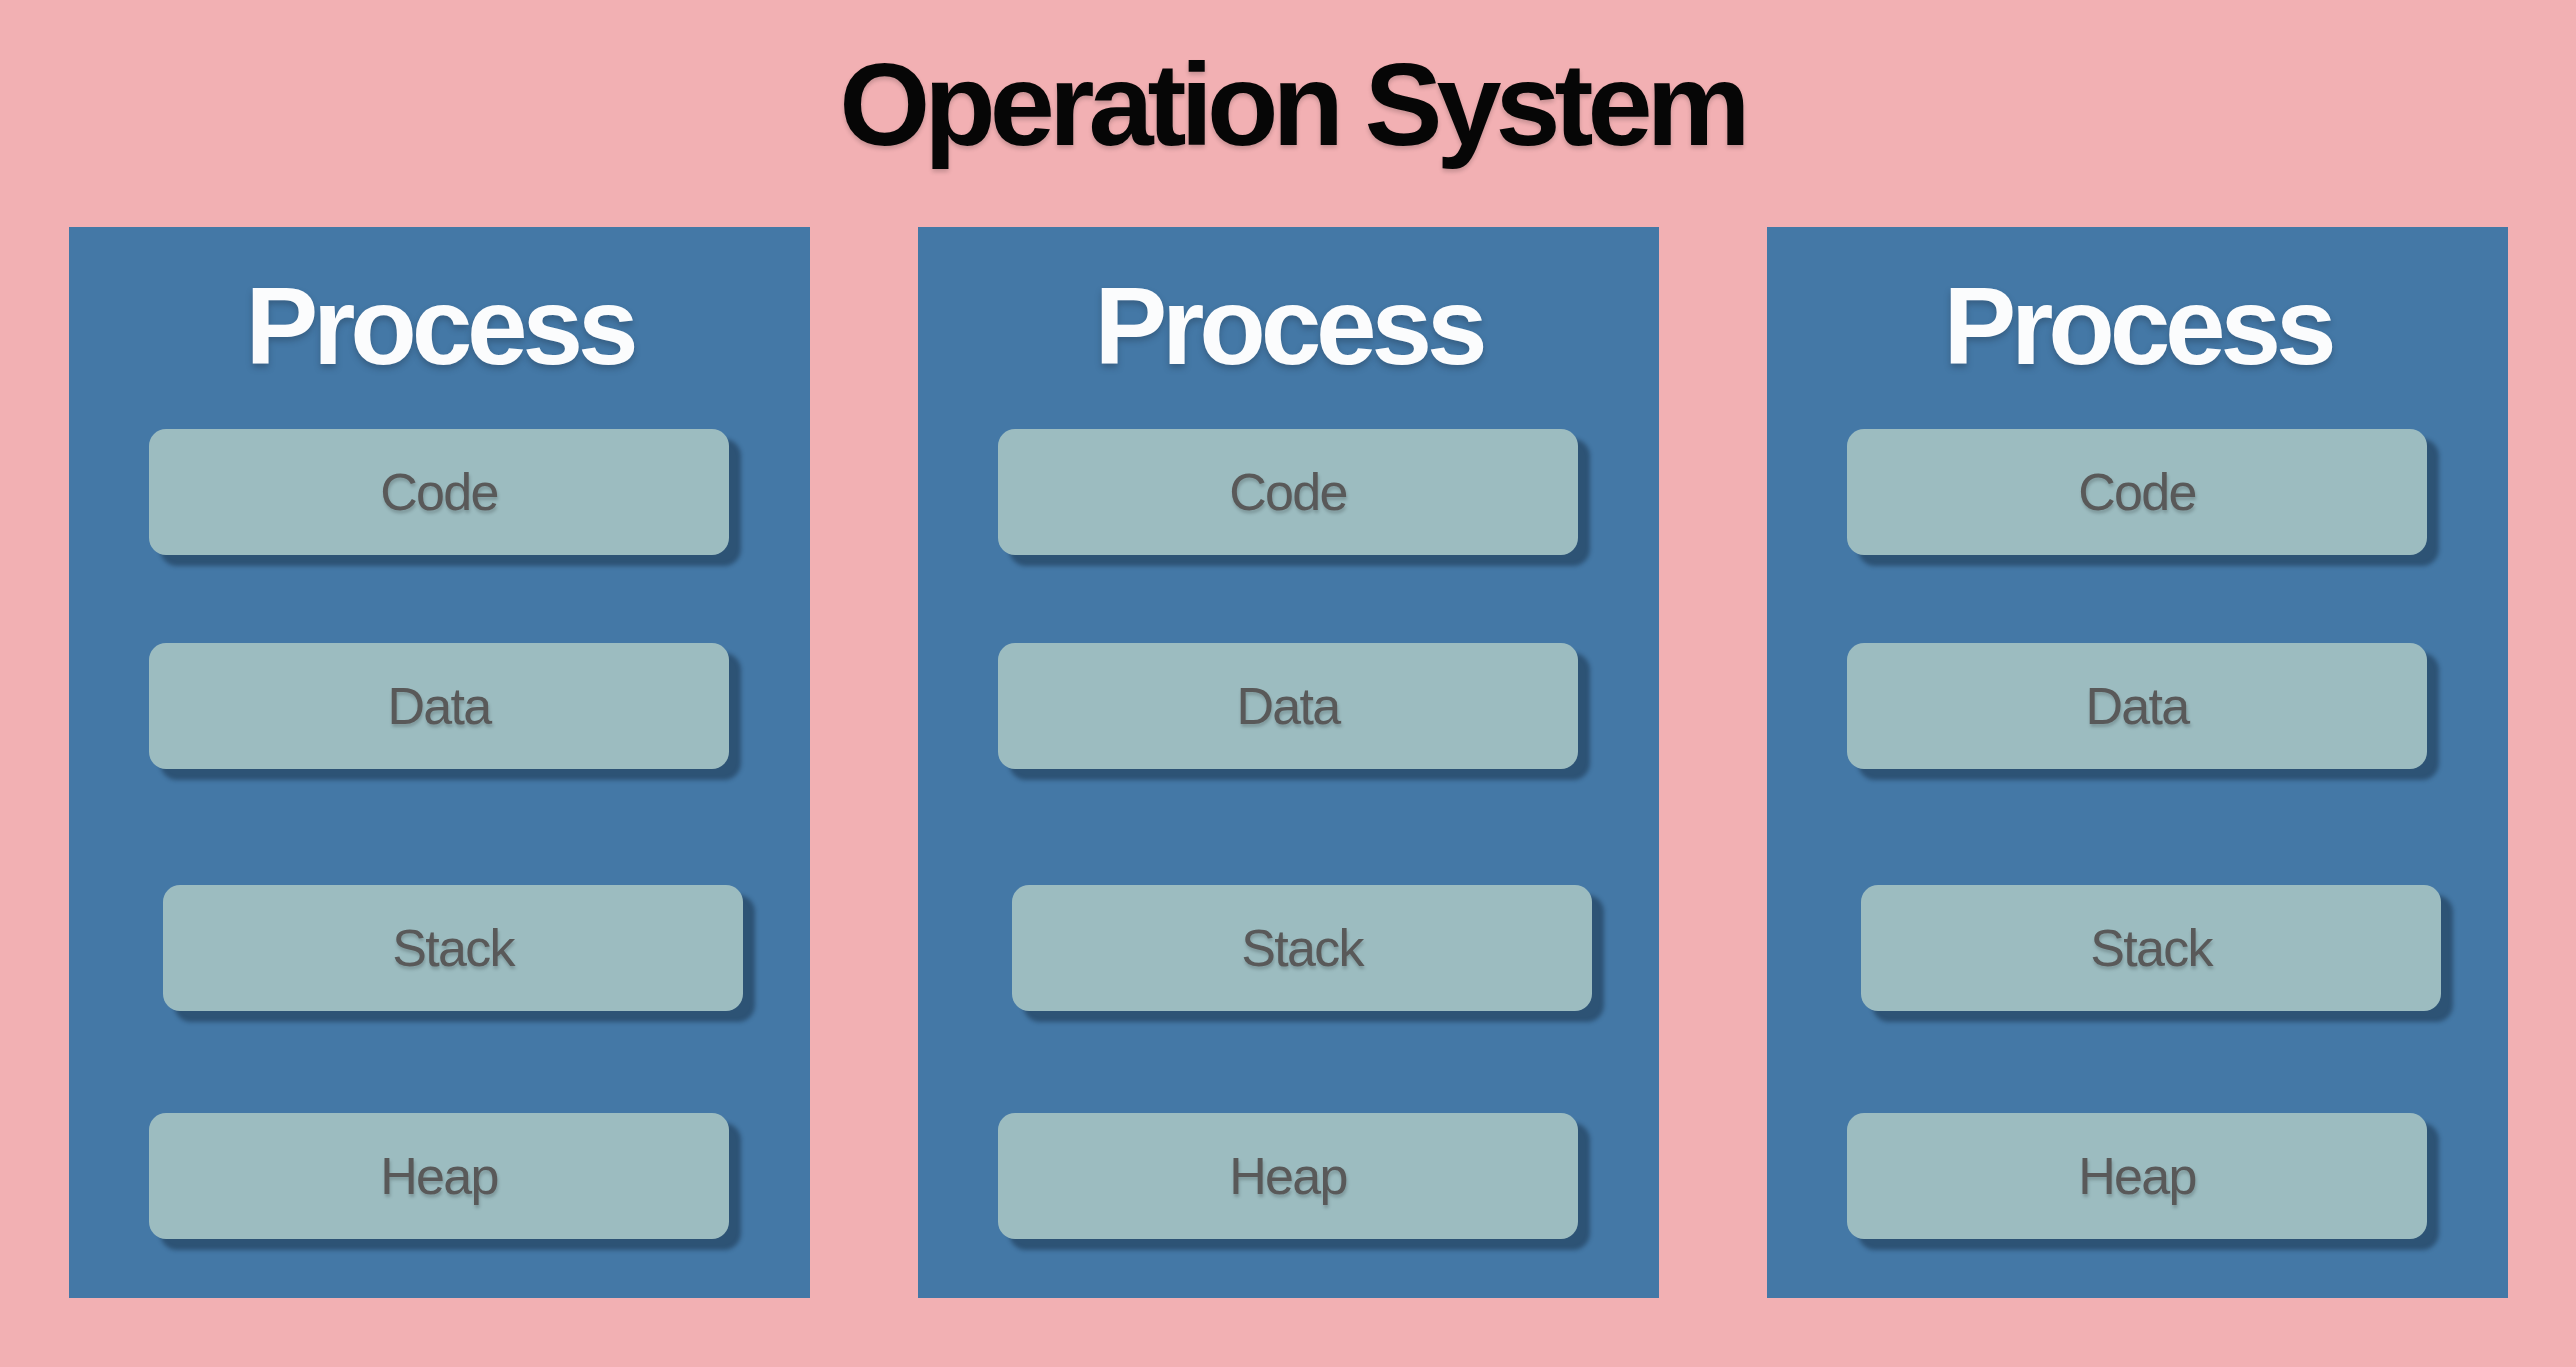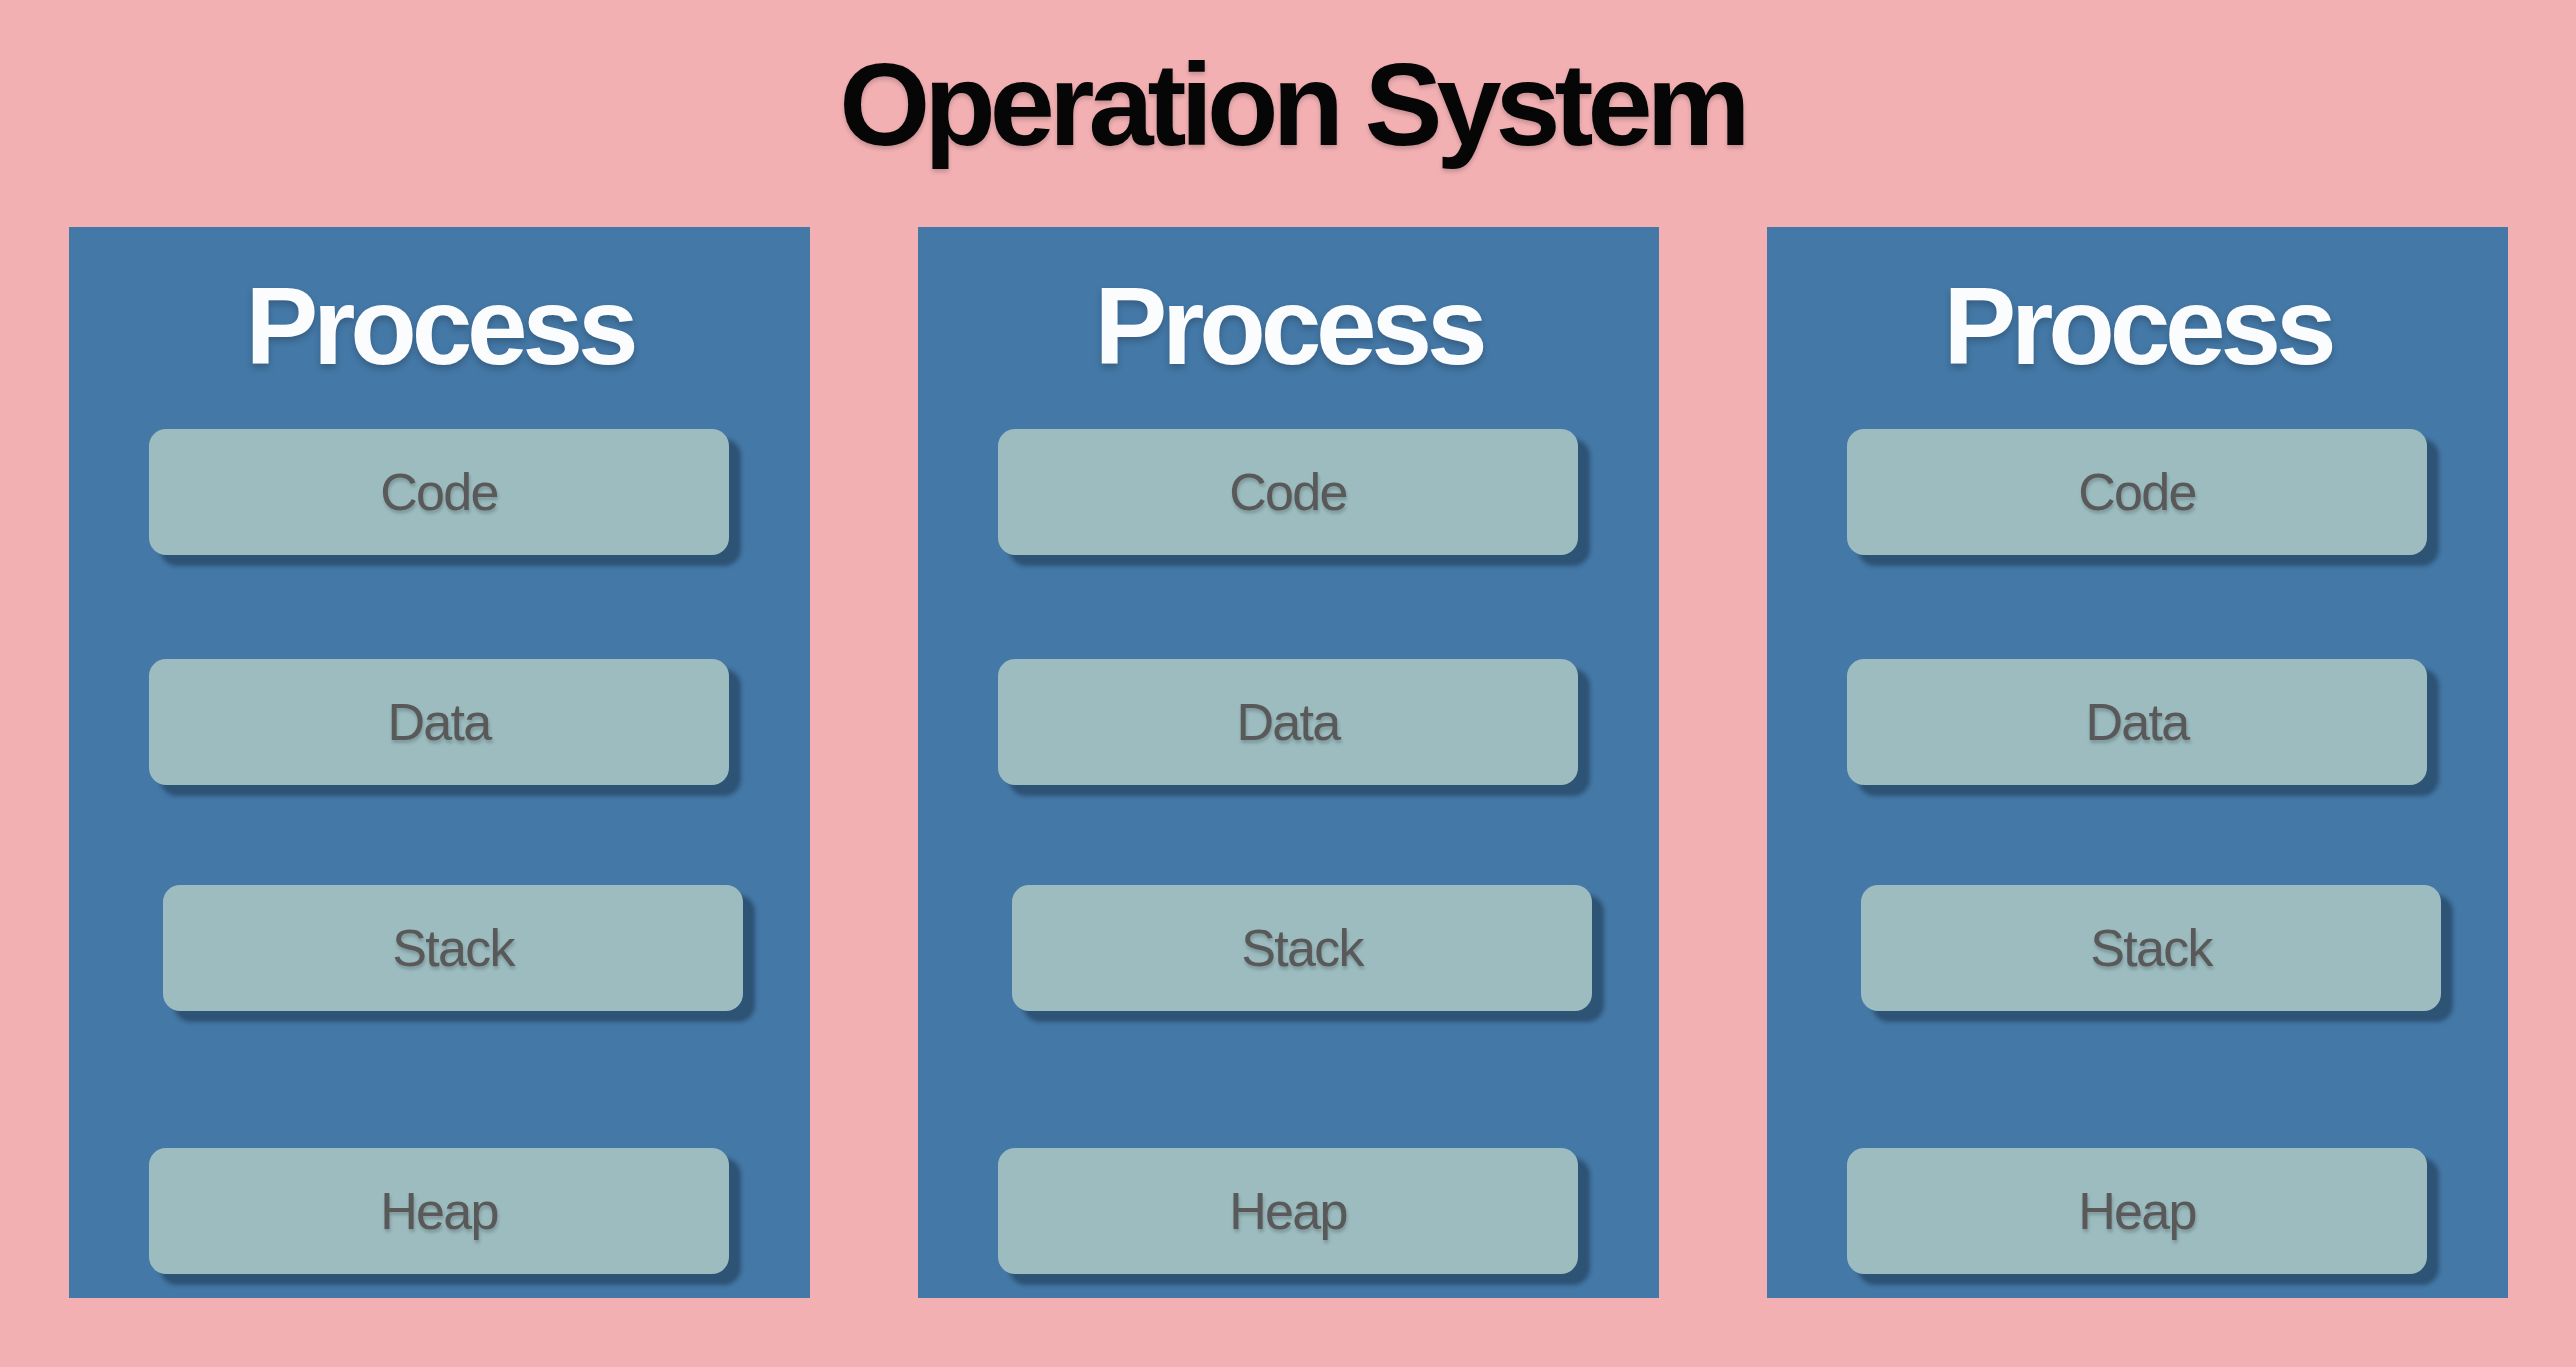--- a/index.html
+++ b/index.html
@@ -69,23 +69,23 @@
     display: flex;
     align-items: center;
     justify-content: center;
     font-size: 52px;
     font-weight: 400;
     letter-spacing: -1.7px;
     color: #595959;
     text-shadow: 0.9px 2.6px 3.4px rgba(0,0,0,0.20);
   }
   .segment.row0 { top: 202px; }
-  .segment.row1 { top: 432px; }
+  .segment.row1 { top: 416px; }
   .segment.row2 { top: 658px; margin-left: 14px; }
-  .segment.row3 { top: 921px; }
+  .segment.row3 { top: 886px; }
 </style>
 </head>
 <body>
 
 <div class="canvas">
 
   <div class="main-title">Operation System</div>
 
   <section class="process p1">
     <h2 class="process-title">Process</h2>

